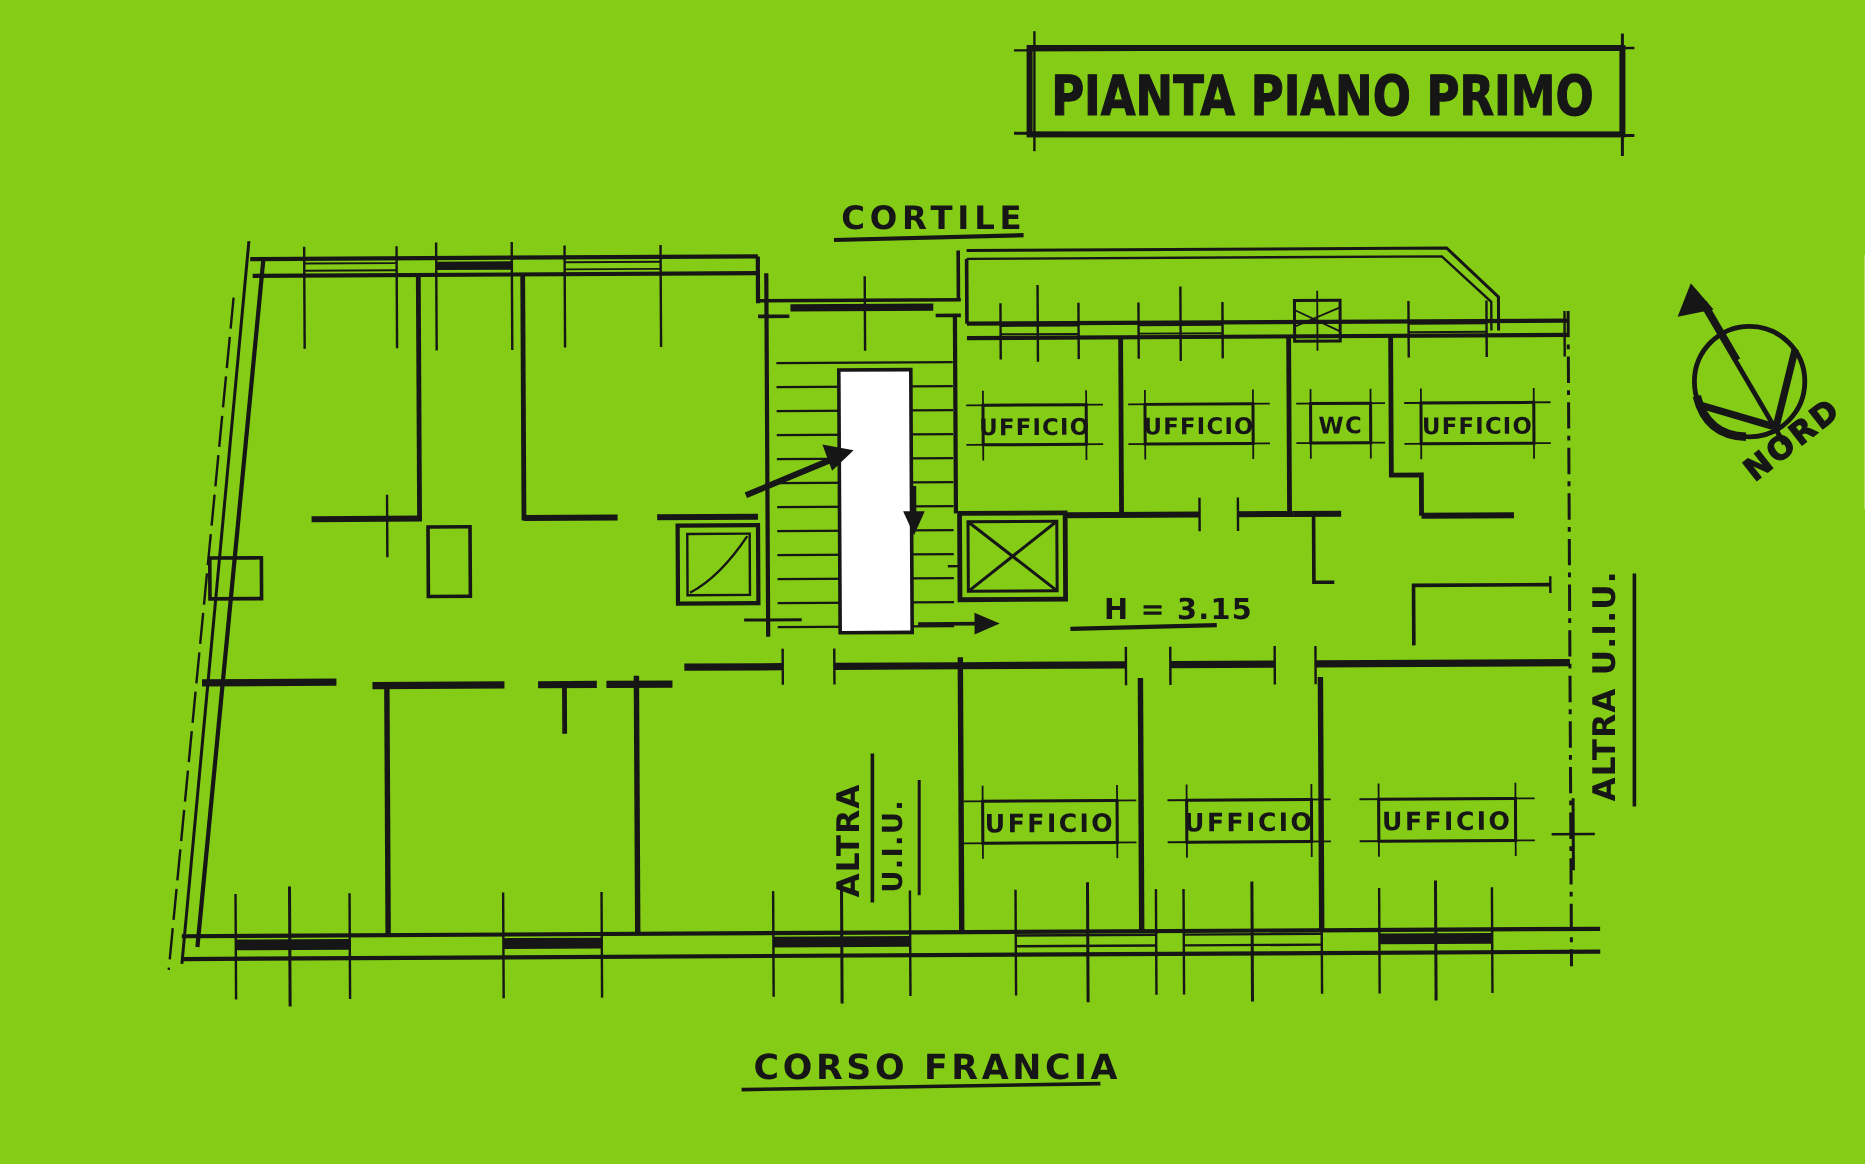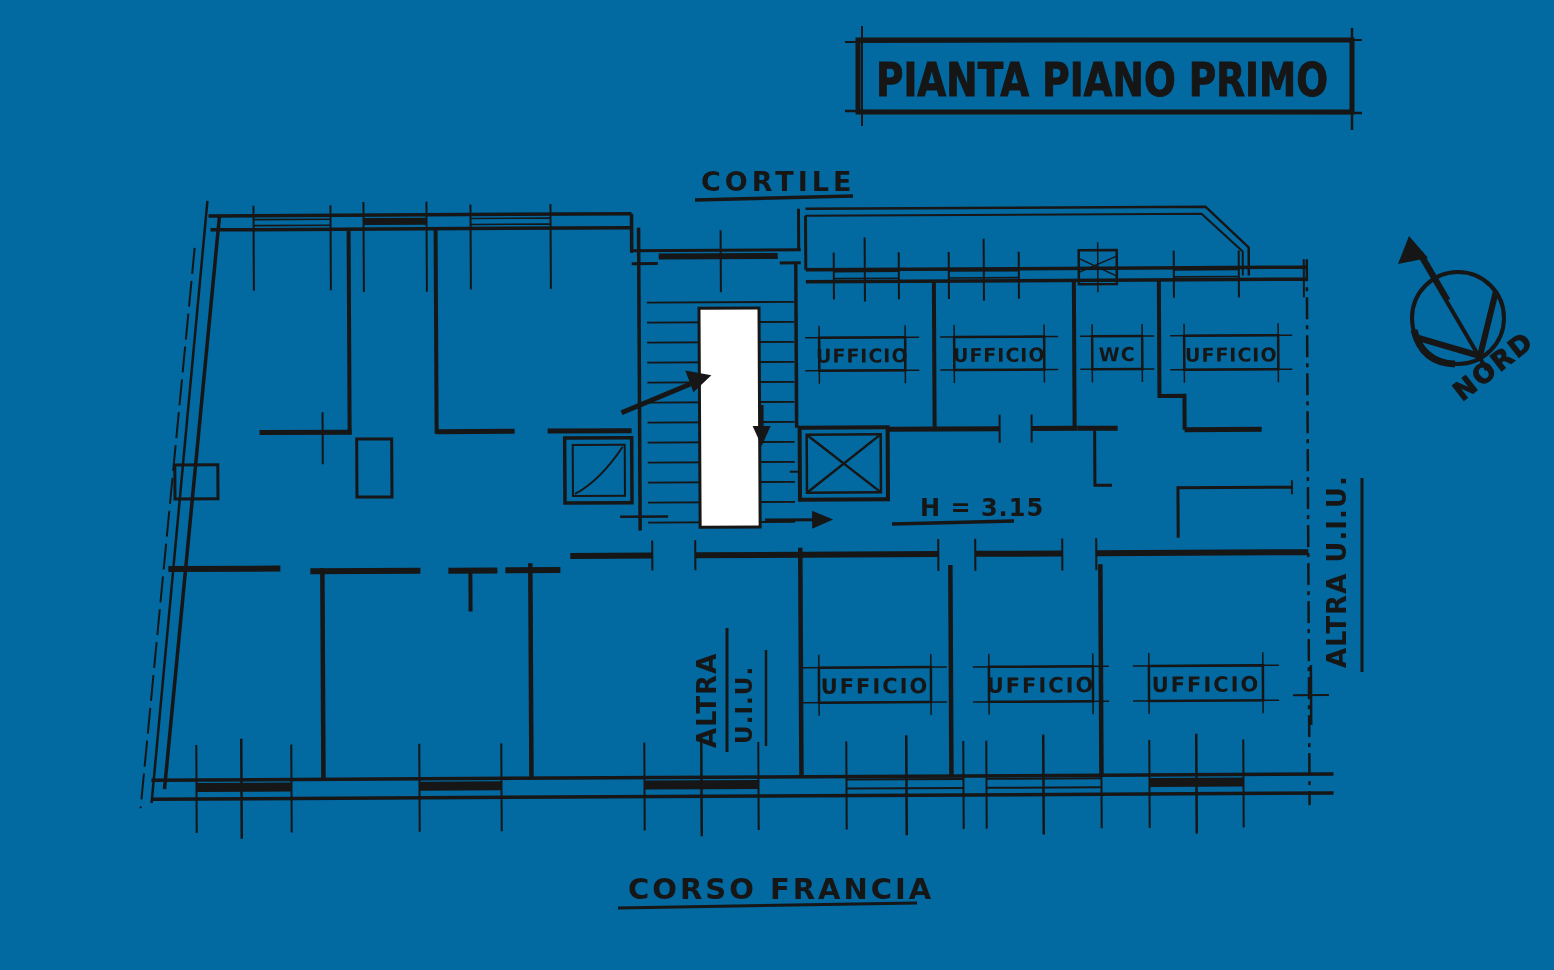--- a/index.html
+++ b/index.html
@@ -1,16 +1,16 @@
 <!DOCTYPE html>
 <html><head>
 <meta charset="utf-8">
 <style>
   html,body{margin:0;padding:0;background:#ffffff;}
-  .page{position:relative;width:1554px;height:970px;background:#0369a1;overflow:hidden;}
+  .page{position:relative;width:1554px;height:970px;background:#84cc16;overflow:hidden;}
   svg{display:block;}
   text{font-family:"DejaVu Sans","Liberation Sans",sans-serif;font-weight:bold;fill:#161616;}
 </style>
 </head>
 <body>
 
 <div class="page">
 <svg width="1554" height="970" viewBox="0 0 1554 970">
 
   <g stroke="#161616" fill="none">

